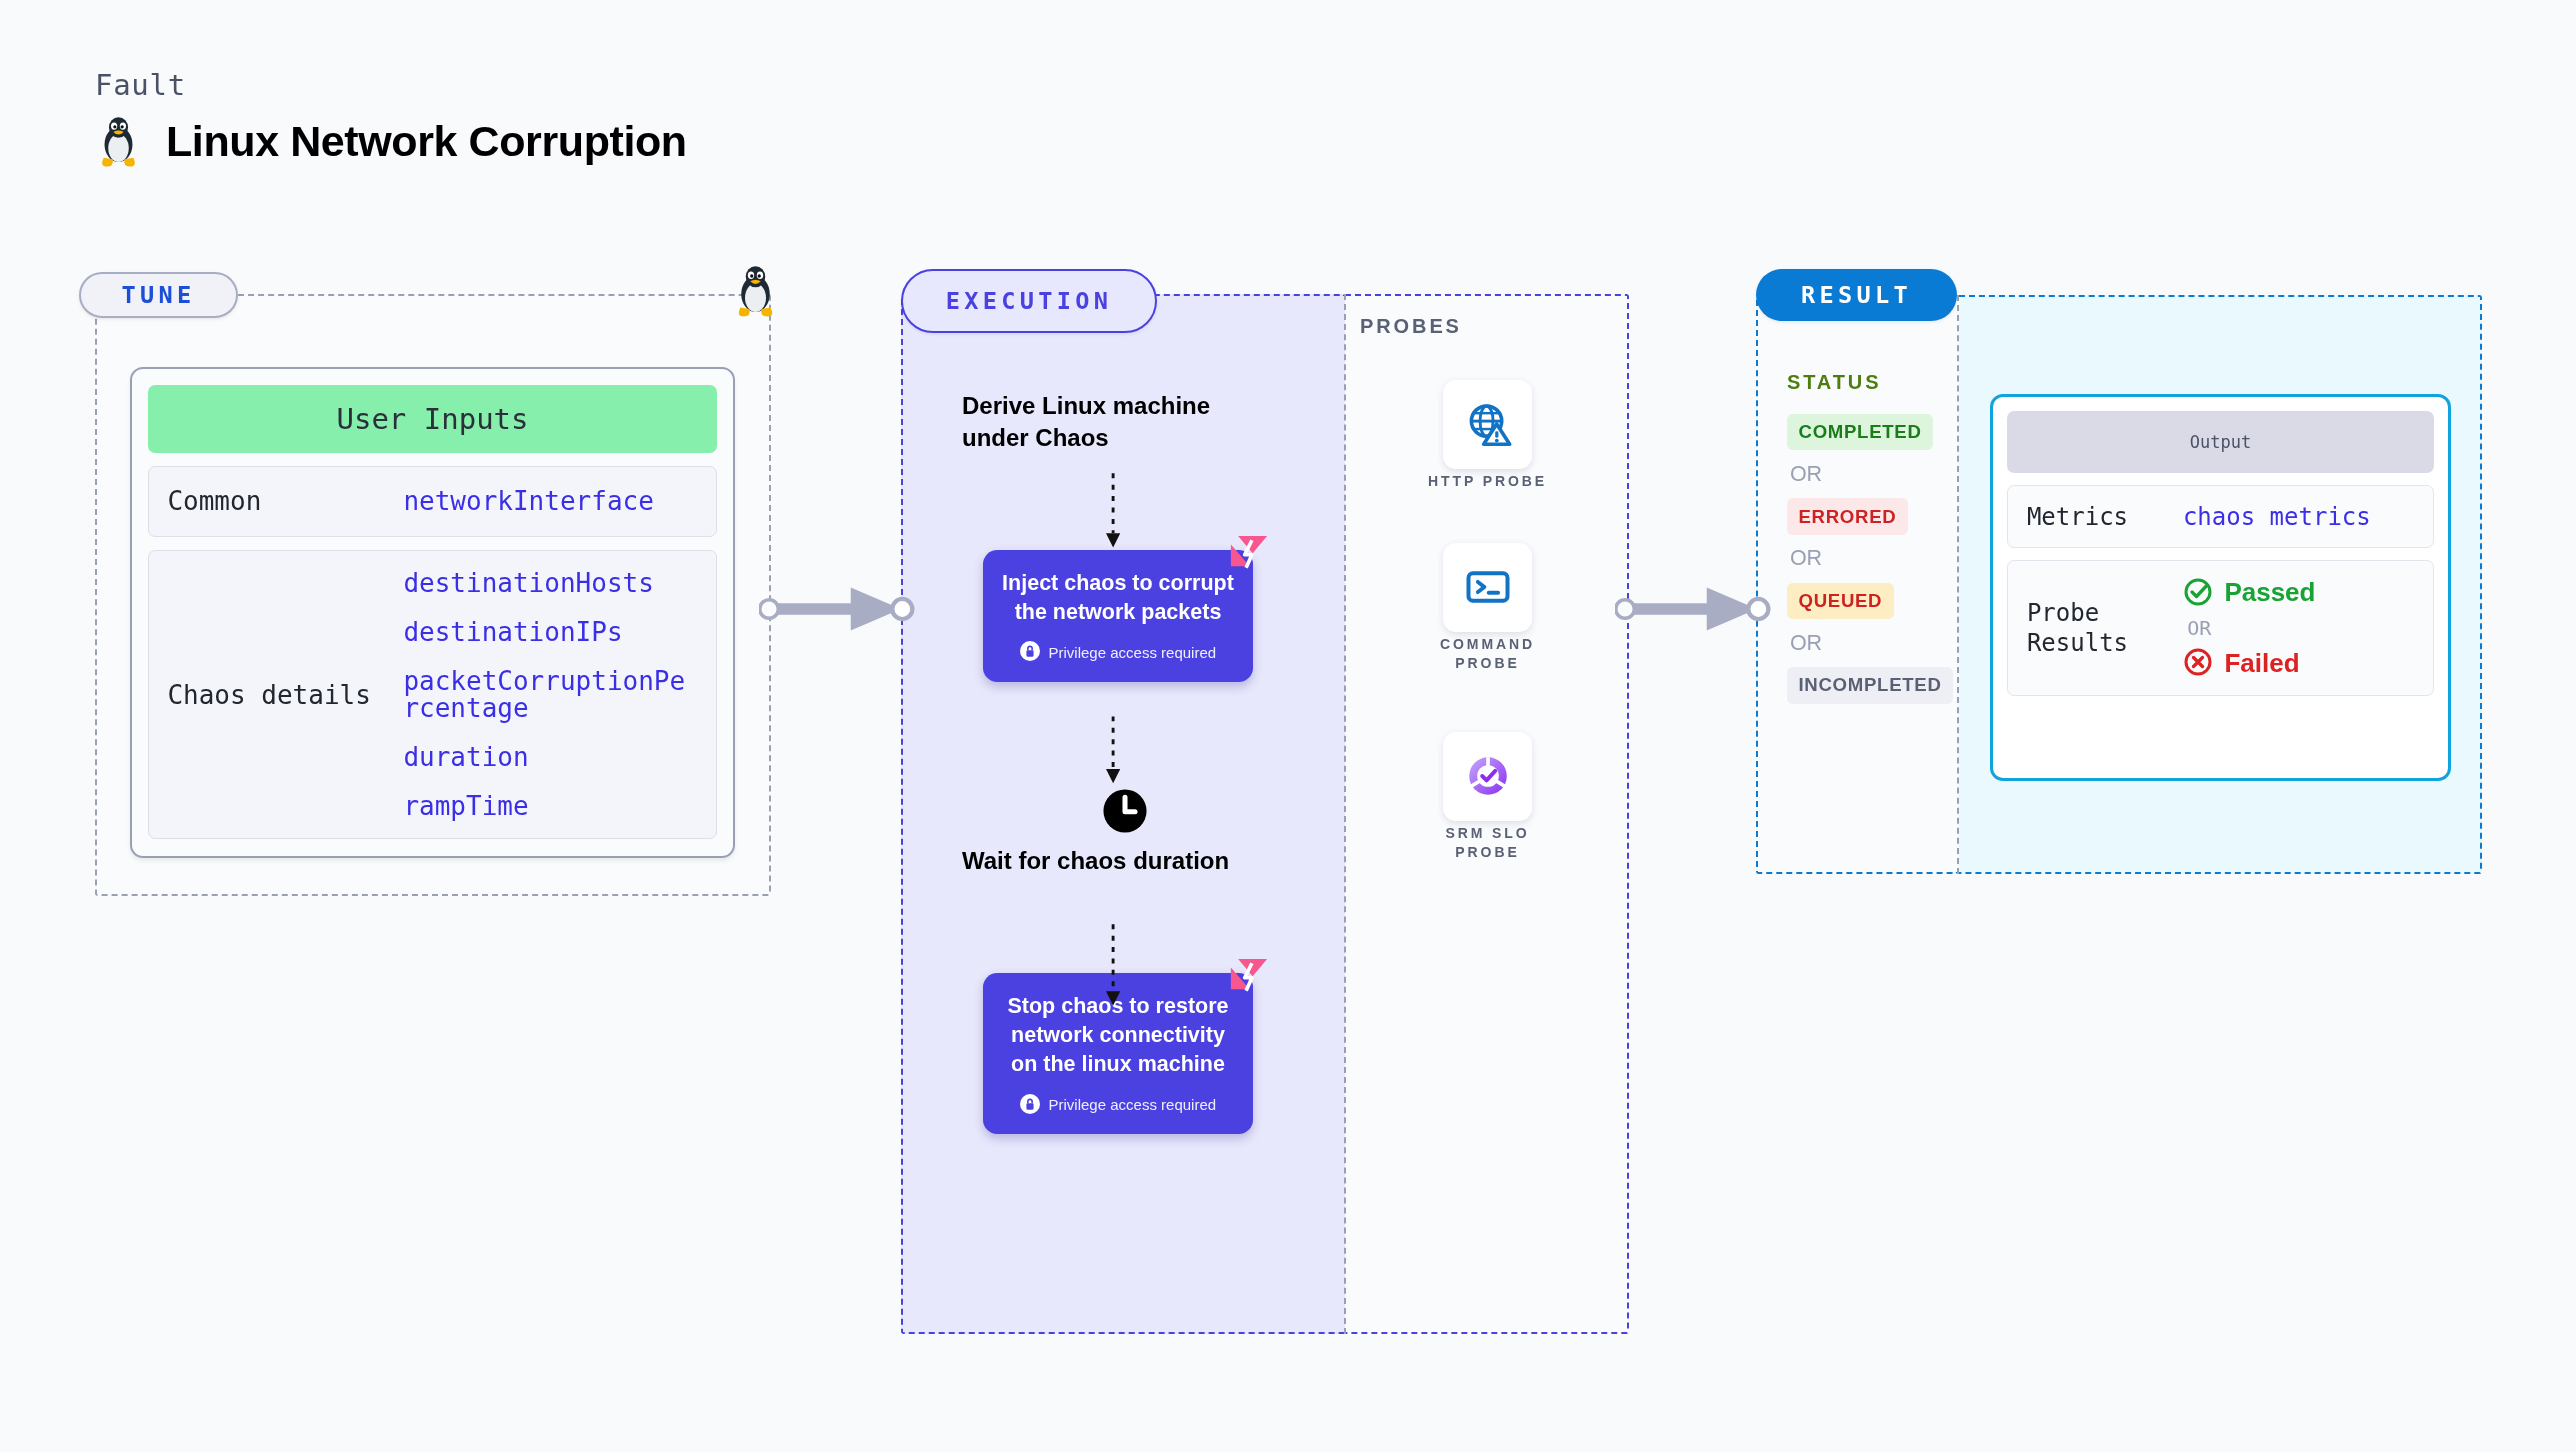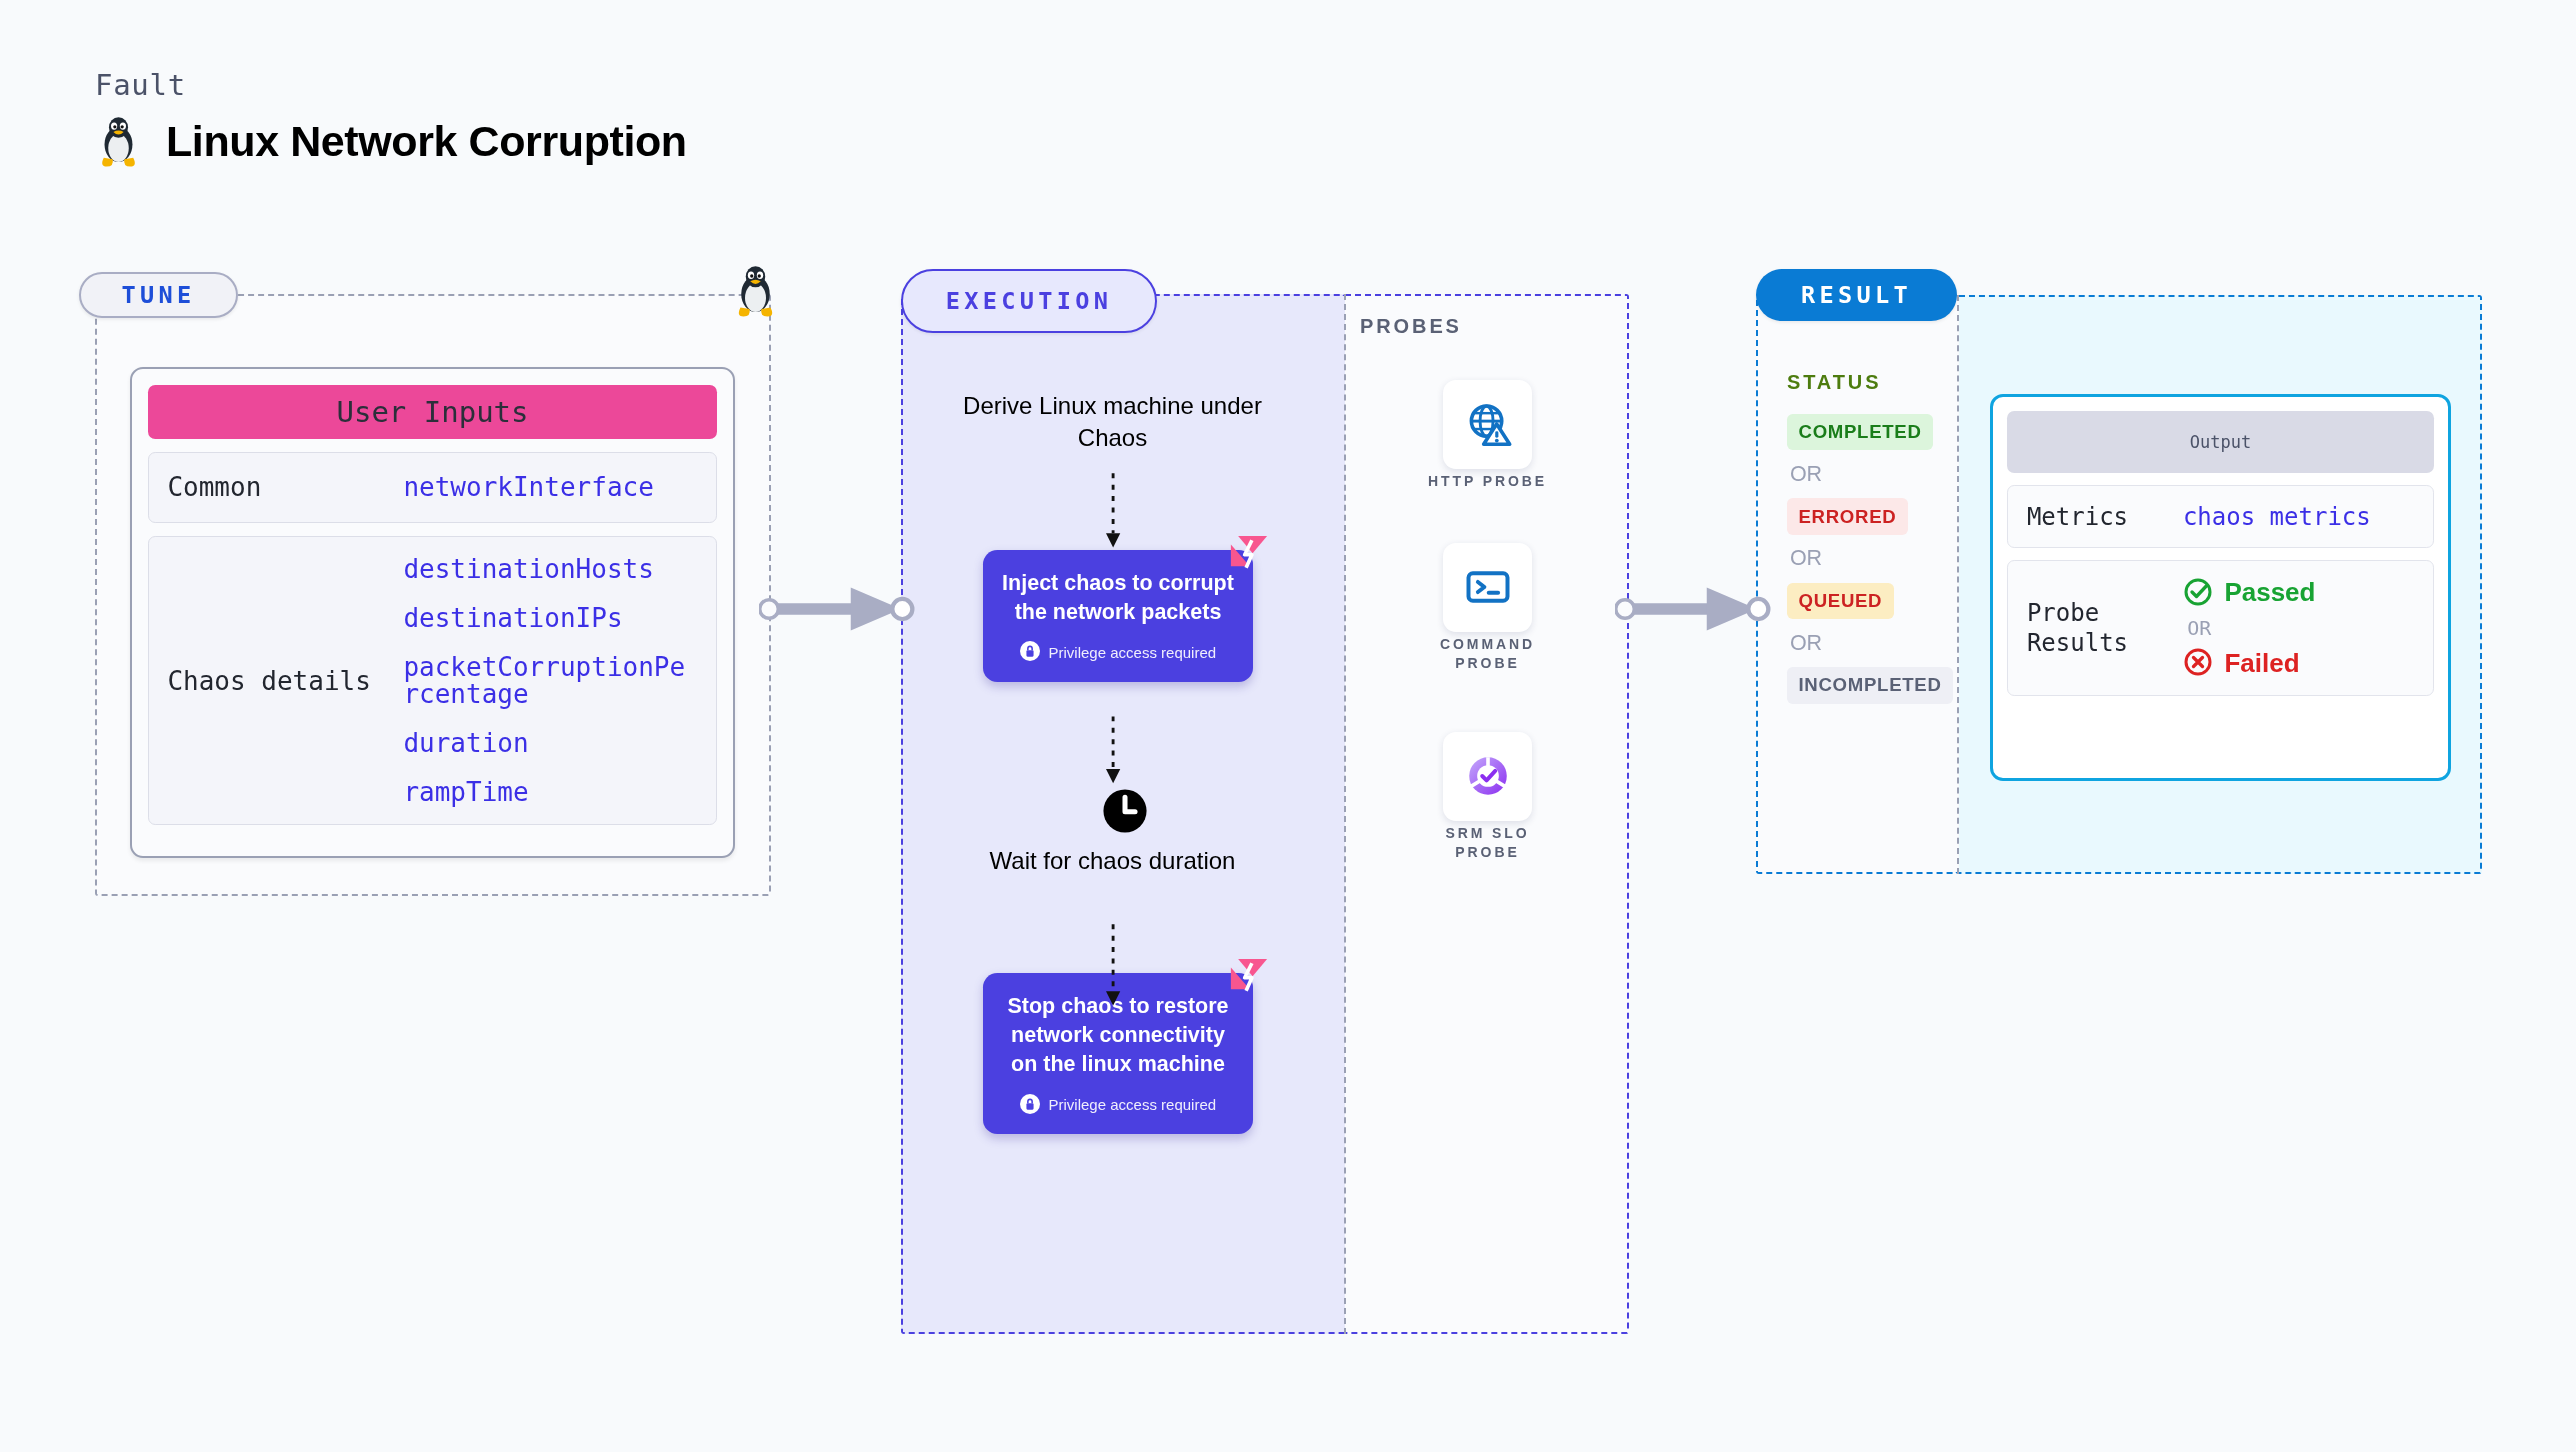--- a/index.html
+++ b/index.html
@@ -78,21 +78,21 @@
     border-left: 2.9px dashed #9aa0b4;
   }
 
   
   .inputs-card {
     position: absolute; left: 130px; top: 367px; width: 605px; height: 491px;
     background: #fafbfd; border: 2.9px solid #9aa0b4; border-radius: 13px;
     box-shadow: 0 2.1px 4.3px rgba(0,0,0,.07); padding: 15.8px;
   }
   .inputs-head {
-    height: 54px; background: #ec4899; border-radius: 7.2px;
+    height: 68px; background: #86efac; border-radius: 7.2px;
     display: flex; align-items: center; justify-content: center;
     font-family: "DejaVu Sans Mono", monospace; font-size: 29px; color: #2b2f3a; font-weight: 400;
   }
   .inputs-row {
     margin-top: 13px; background: #f4f5fa; border: 1.4px solid #dcdee8;
     border-radius: 7.2px; display: flex; align-items: center; padding: 18.6px 18.6px;
   }
   .row-key {
     font-family: "DejaVu Sans Mono", monospace; font-size: 26px; color: #22262f;
     width: 236px; flex: 0 0 236px; line-height: 1.25;
@@ -102,21 +102,21 @@
     font-family: "DejaVu Sans Mono", monospace; font-size: 26px; color: #3b2fe6;
     max-width: 287px; word-break: break-all; line-height: 1.05;
   }
   .tux-edge { position: absolute; left: 731px; top: 264px; width: 49px; height: 54px; z-index: 7; }
 
   
   .conn { position: absolute; z-index: 5; }
 
   
   .exec-text {
-    position: absolute; text-align: center; font-weight: 400; color: #000;
+    position: absolute; font-weight: 700; color: #000;
     font-size: 24px; line-height: 1.32; width: 301px; left: 962px;
   }
   .exec-card {
     position: absolute; left: 983px; width: 270px;
     background: #4b40e0; border-radius: 14.3px;
     box-shadow: 0 4.3px 10px rgba(60,50,160,.26);
     display: flex; flex-direction: column; align-items: center; justify-content: center;
     padding: 18.6px 15.8px; z-index: 4;
   }
   .exec-card-title {

